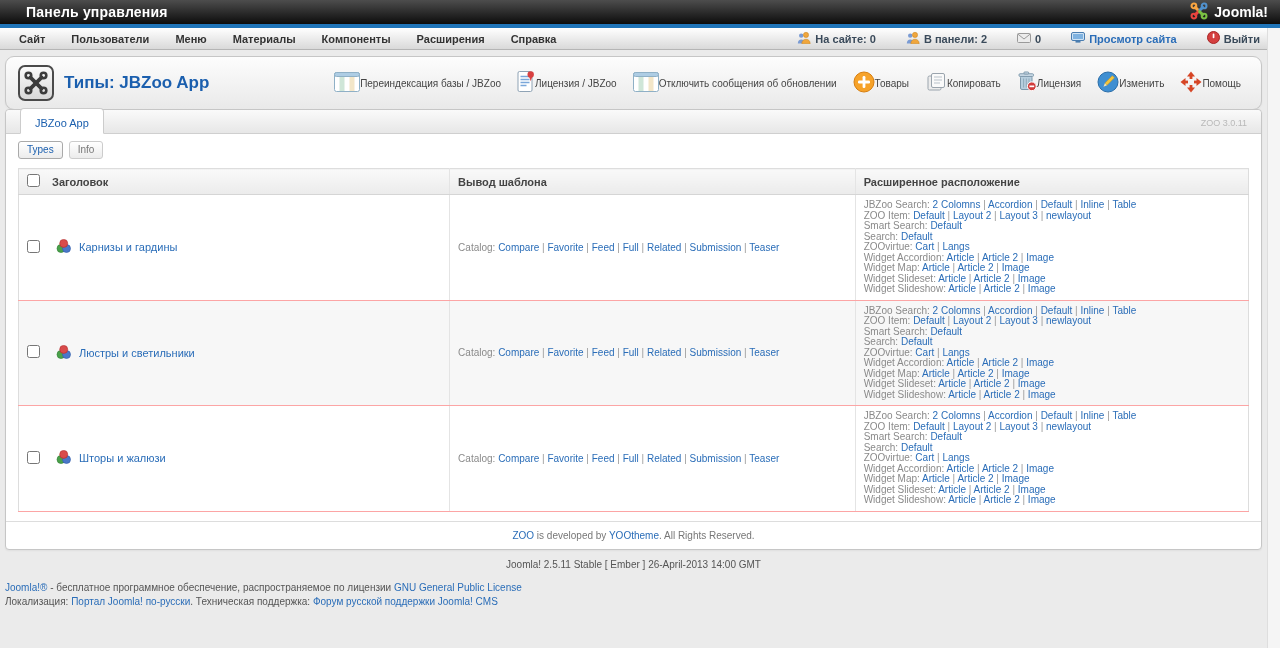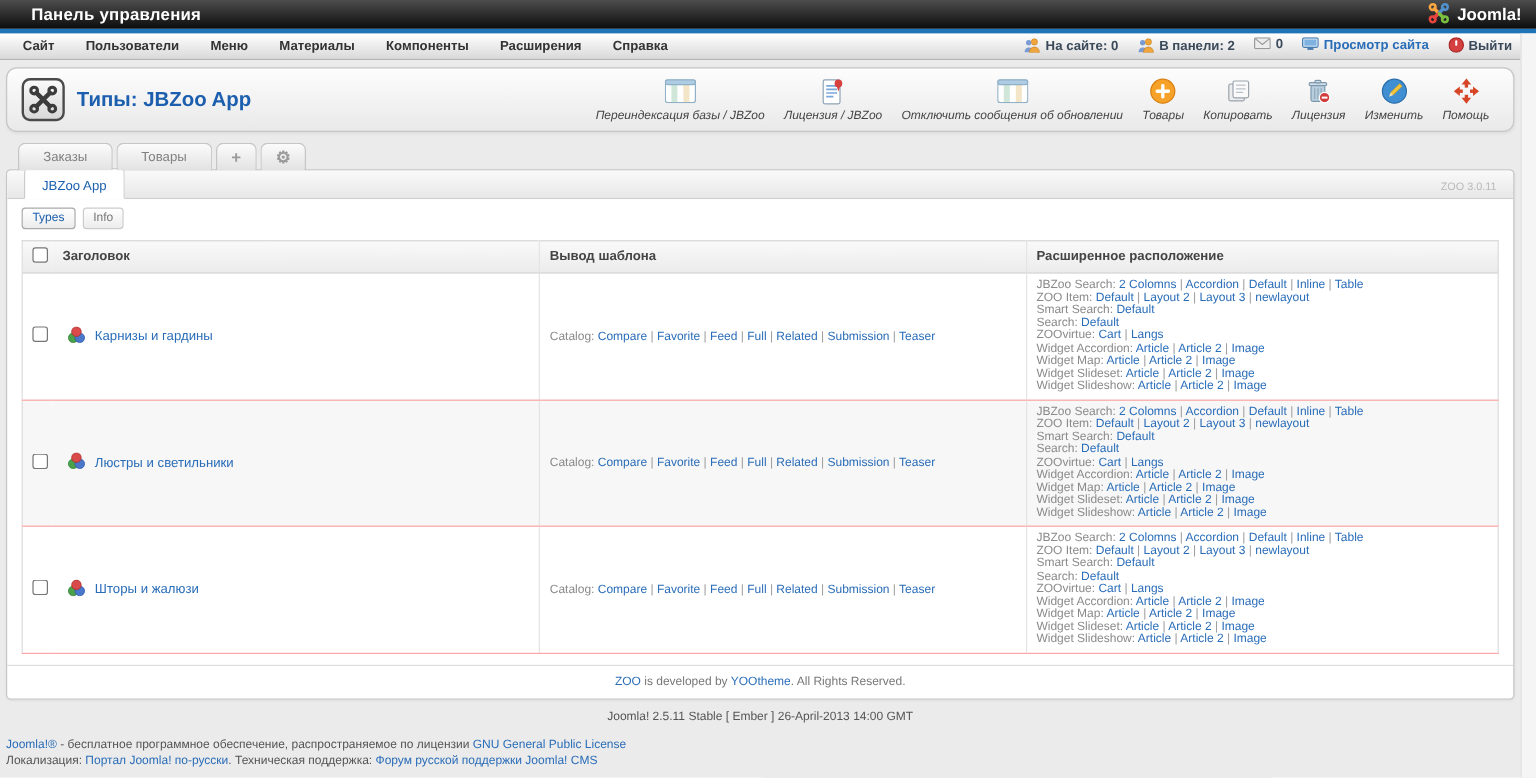--- a/index.html
+++ b/index.html
@@ -17,38 +17,38 @@
   .tb-title { color:#fff; font-weight:bold; font-size:14px; letter-spacing:.2px; padding-left:14px; }
   .tb-logo { display:flex; align-items:center; gap:5px; color:#fff; font-weight:bold; font-size:14px; }
   .bluebar { height:4px; background:#1f74b8; }
 
   
   .menubar { height:22px; background:linear-gradient(#ffffff,#d9d9d9);
     border-bottom:1px solid #b5b5b5; display:flex; align-items:center;
     justify-content:space-between; padding:0 20px 0 6px; }
   .menu { display:flex; }
   .mi { padding:4px 13px; font-weight:bold; color:#333; cursor:pointer; }
-  .status { display:flex; align-items:flex-start; gap:16px; font-weight:bold; color:#3a4a5a; }
+  .status { display:flex; align-items:center; gap:30px; font-weight:bold; color:#3a4a5a; }
   .st { display:flex; align-items:center; gap:4px; cursor:pointer; }
   .st.blue { color:#2a6db8; }
 
   
   .page { padding:0 18px 0 5px; }
 
   
   .hpanel { margin-top:6px; height:54px; background:linear-gradient(#fdfdfd,#e9e9e9);
     border:1px solid #c6c6c6; border-radius:9px; display:flex; align-items:center;
     justify-content:space-between; padding:0 12px; box-shadow:0 1px 2px rgba(0,0,0,.05); }
   .htitle { display:flex; align-items:center; gap:10px; }
   .hicon { width:36px; height:36px; border-radius:7px; border:2px solid #4a4a4a;
     background:linear-gradient(#fafafa,#d8d8d8); display:flex; align-items:center; justify-content:center; }
   .htitle h1 { margin:0; font-size:17px; color:#1b5fae; }
   .toolbar { display:flex; align-items:flex-start; }
-  .tbtn { display:flex; flex-direction:column; align-items:center; padding:2px 8px;
-    color:#444; font-size:10px; cursor:pointer; white-space:nowrap;font-style:italic; }
+  .tbtn { display:flex; flex-direction:row; align-items:center; padding:2px 8px;
+    color:#444; font-size:10px; cursor:pointer; white-space:nowrap; }
   .tbtn .ticon { height:24px; display:flex; align-items:center; justify-content:center; margin-bottom:3px; }
 
   
   .tabs { display:flex; gap:3px; margin:9px 0 0 10px; align-items:flex-end; position:relative; z-index:2; }
   .tab { background:linear-gradient(#fbfbfb,#e2e2e2); border:1px solid #c5c5c5; border-bottom:none;
     border-radius:6px 6px 0 0; padding:5px 20px; color:#808080; cursor:pointer; }
   .tab.icon-tab { padding:3px 12px; color:#9a9a9a; font-size:14px; font-weight:bold; line-height:16px; }
 
   
   .cpanel { background:#fff; border:1px solid #c6c6c6; border-radius:4px; margin-top:-1px;
@@ -284,26 +284,20 @@
             <polygon points="21.5,11 16.5,7 16.5,15"></polygon>
                 <rect x="14" y="9.6" width="3.5" height="2.8"></rect>
           </g>
         </svg>
           </span>
         <span>Помощь</span>
       </div>
     </div>
   </div>
 
-  <div class="tabs">
-    <span class="tab">Заказы</span>
-    <span class="tab">Товары</span>
-    <span class="tab icon-tab"><span>+</span></span>
-    <span class="tab icon-tab"><span>⚙</span></span>
-  </div>
 
   <div class="cpanel">
     <div class="subtabs">
       <span class="subtab">JBZoo App</span>
       <span class="version">ZOO 3.0.11</span>
     </div>
     <div class="filters">
       <span class="fbtn">Types</span>
       <span class="fbtn inactive">Info</span>
     </div>

